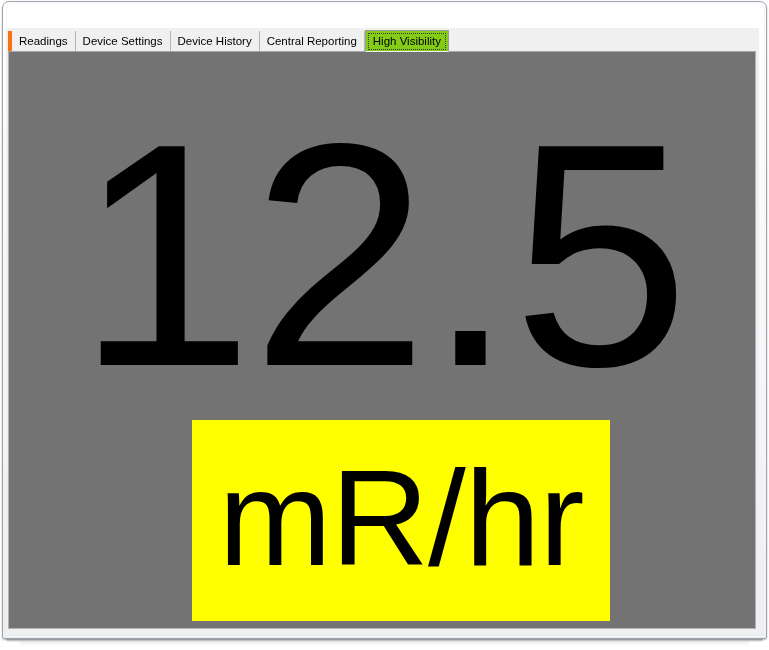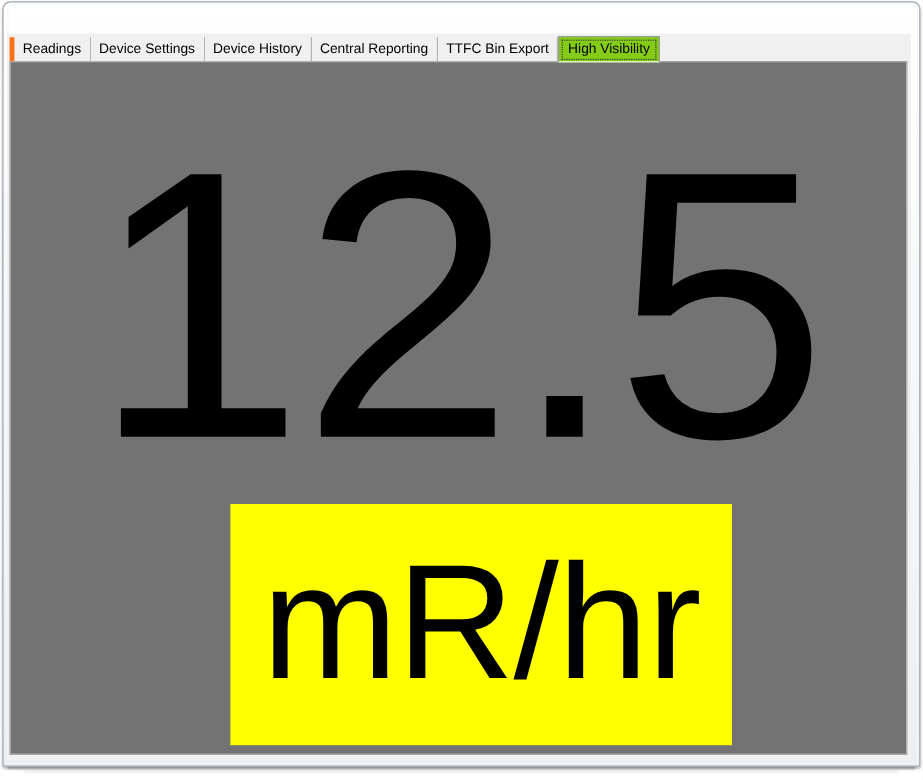--- a/index.html
+++ b/index.html
@@ -283,23 +283,20 @@
         </div>
         <div class="tab">
           <span>Device Settings</span>
         </div>
         <div class="tab">
           <span>Device History</span>
         </div>
         <div class="tab">
           <span>Central Reporting</span>
         </div>
-        <div class="tab">
-          <span>TTFC Bin Export</span>
-        </div>
         <div class="tab active">
           <span>High Visibility</span>
           <span class="focusrect"></span>
         </div>
       </div>
 
       <div class="tabpage">
 
         <div class="reading-value">12.5</div>
 

